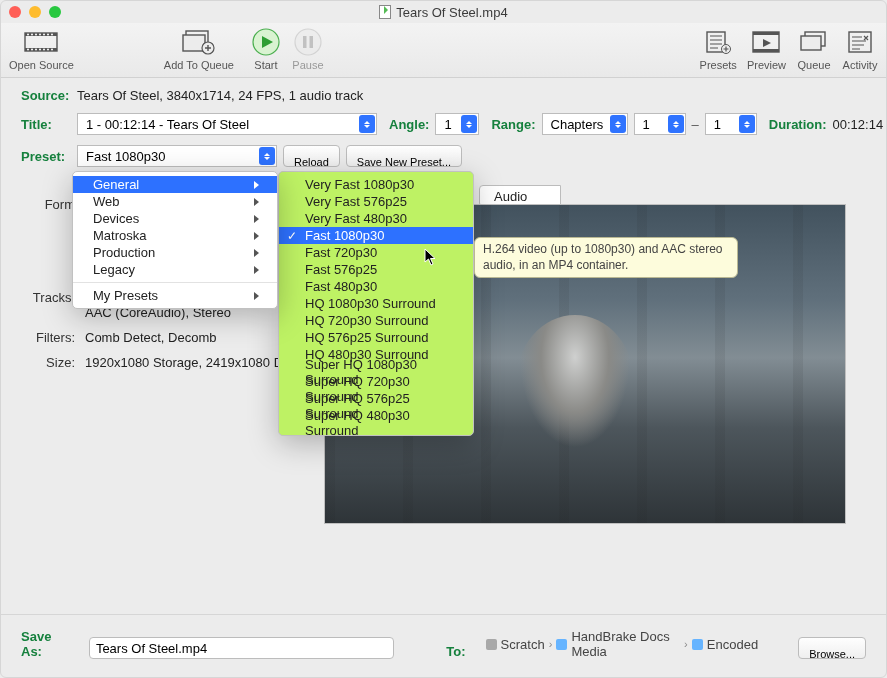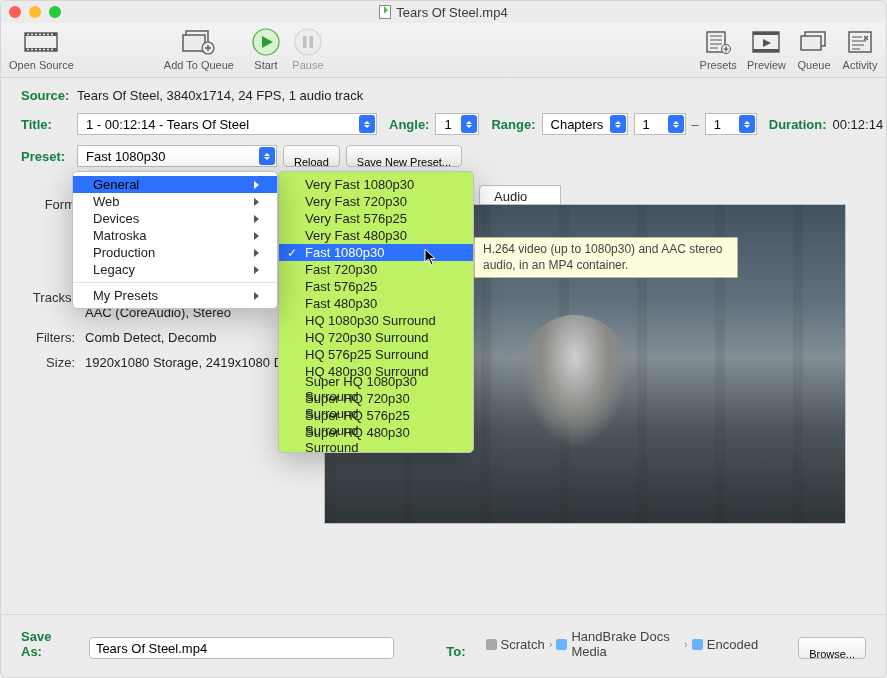--- a/index.html
+++ b/index.html
@@ -40,29 +40,29 @@
   .preview-img::before { content:""; position:absolute; inset:0; background:repeating-linear-gradient(90deg, rgba(30,30,30,0.25) 0 10px, transparent 10px 78px); opacity:0.35; }
   .bottom { position:absolute; bottom:0; left:0; right:0; padding:14px 20px 18px 20px; display:flex; align-items:flex-end; gap:20px; border-top:1px solid #d6d6d6; }
   .txt { background:#fff; border:1px solid #bcbcbc; border-radius:4px; padding:2px 6px; height:22px; font-size:13px; width:345px; }
   .breadcrumb { display:flex; align-items:center; gap:4px; font-size:13px; color:#444; }
   .folder-icon{ width:14px; height:11px; background:#66b4ff; border-radius:2px; position:relative; display:inline-block; }
   .folder-icon.g{ background:#a8a8a8; }
   .chev { color:#8a8a8a; font-size:11px; }
   
   .popup-cat { position:absolute; left:71px; top:170px; width:206px; background:#fff; border:1px solid #c1c1c1; border-radius:5px; box-shadow:0 8px 30px rgba(0,0,0,0.25); padding:4px 0; z-index:20; }
   .popup-cat .item,.popup-sub .item { font-size:13px; padding:2px 18px 2px 20px; display:flex; align-items:center; justify-content:space-between; height:17px; }
-  .popup-cat .item.sel { background:#2d71ff; color:#000000; }
+  .popup-cat .item.sel { background:#2d71ff; color:#ffffff; }
   .popup-cat .sep { height:1px; background:#e2e2e2; margin:4px 0; }
   .tri { width:0;height:0;border-top:4px solid transparent;border-bottom:4px solid transparent;border-left:5px solid #555; }
   .item.sel .tri { border-left-color:#fff; }
   .popup-sub { position:absolute; left:277px; top:170px; width:196px; background:#bef264; border:1px solid #c1c1c1; border-radius:5px; box-shadow:0 8px 30px rgba(0,0,0,0.25); padding:4px 0; z-index:19; }
   .popup-sub .item { padding-left:26px; position:relative; }
   .popup-sub .item.sel { background:#2d71ff; color:#fff; }
   .popup-sub .item.sel::before { content:"✓"; position:absolute; left:8px; font-size:12px; }
-  .tooltip { position:absolute; left:473px; top:236px; width:264px; background:#fdfcdc; border:1px solid #b9b893; border-radius:1px; padding:4px 8px; font-size:12px; color:#444; z-index:21; line-height:1.3; }
+  .tooltip { position:absolute; left:473px; top:236px; width:264px; background:#fdfcdc; border:1px solid #b9b893; border-radius:6px; padding:4px 8px; font-size:12px; color:#444; z-index:21; line-height:1.3; }
   .cursor { position:absolute; left:423px; top:247px; z-index:25; font-size:14px; color:#000; }
   .dash { color:#555; }
   svg { display:block; }
   .grp-gap { width:14px; }
 </style>
 </head>
 <body>
 
 <div class="titlebar">
   <div class="traffic">
@@ -298,21 +298,20 @@
     </div>
   <div class="sep"></div>
   <div class="item">
       <span>My Presets</span>
       <span class="tri"></span>
     </div>
 </div>
 
 <div class="popup-sub" id="submenu">
     <div class="item">Very Fast 1080p30</div>
-    <div class="item">Very Fast 720p30</div>
     <div class="item">Very Fast 576p25</div>
     <div class="item">Very Fast 480p30</div>
     <div class="item sel">Fast 1080p30</div>
     <div class="item">Fast 720p30</div>
     <div class="item">Fast 576p25</div>
     <div class="item">Fast 480p30</div>
     <div class="item">HQ 1080p30 Surround</div>
     <div class="item">HQ 720p30 Surround</div>
     <div class="item">HQ 576p25 Surround</div>
     <div class="item">HQ 480p30 Surround</div>

